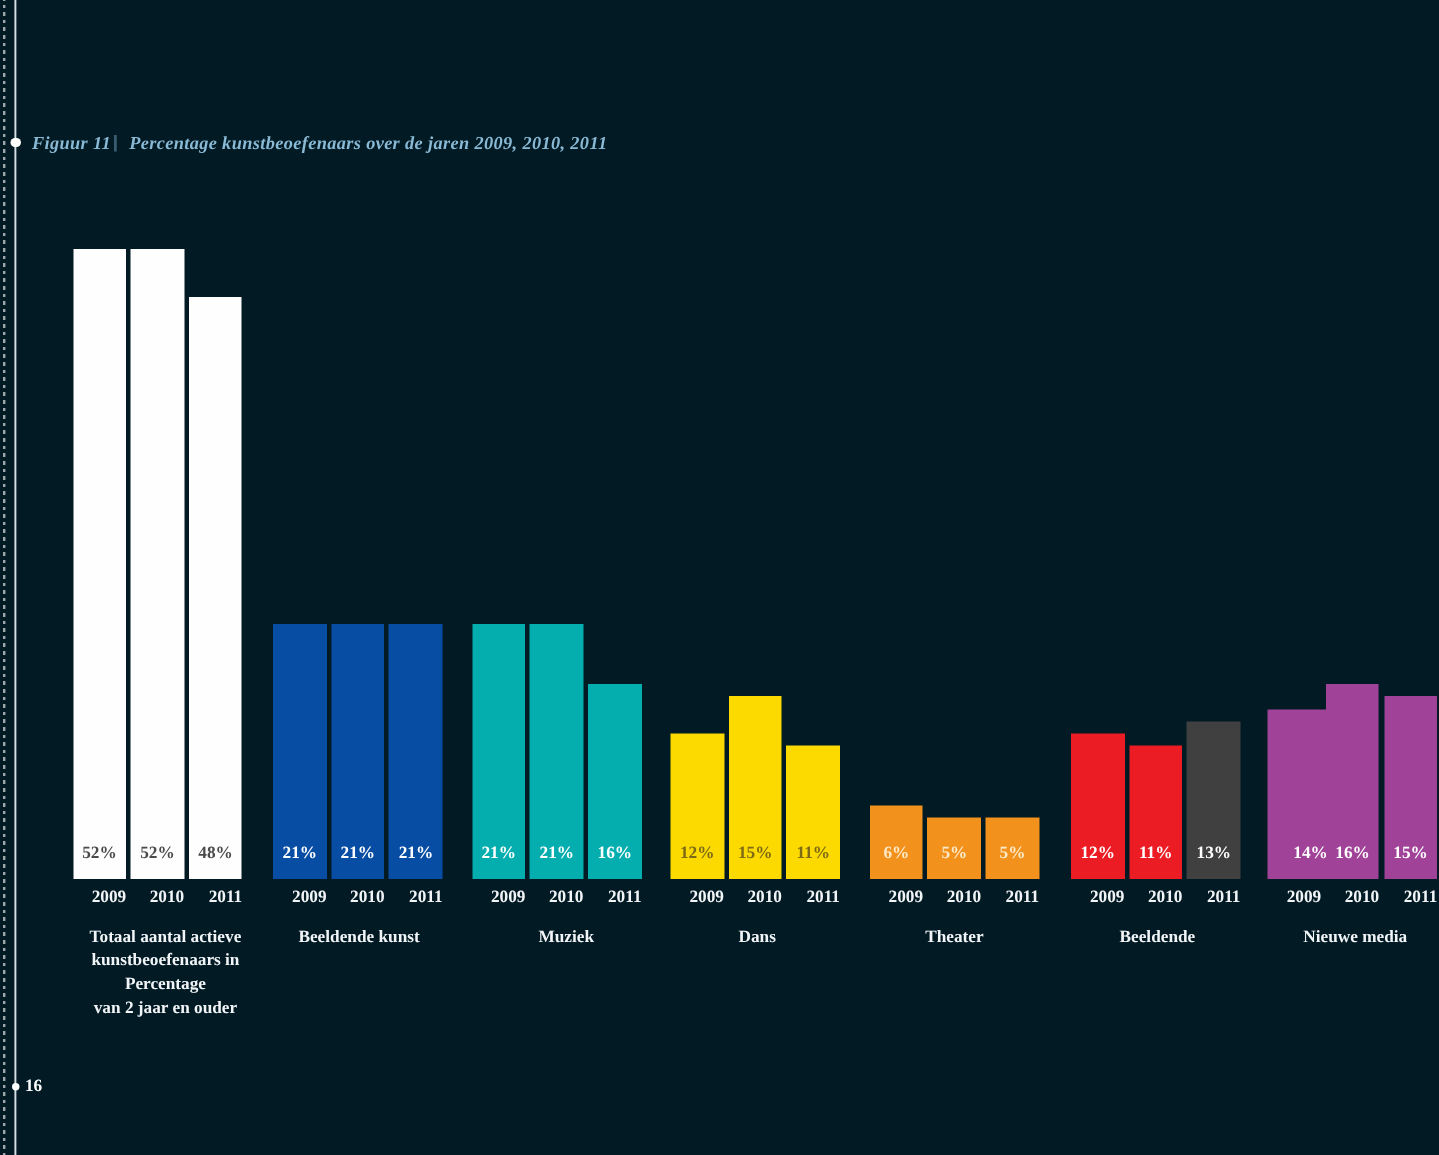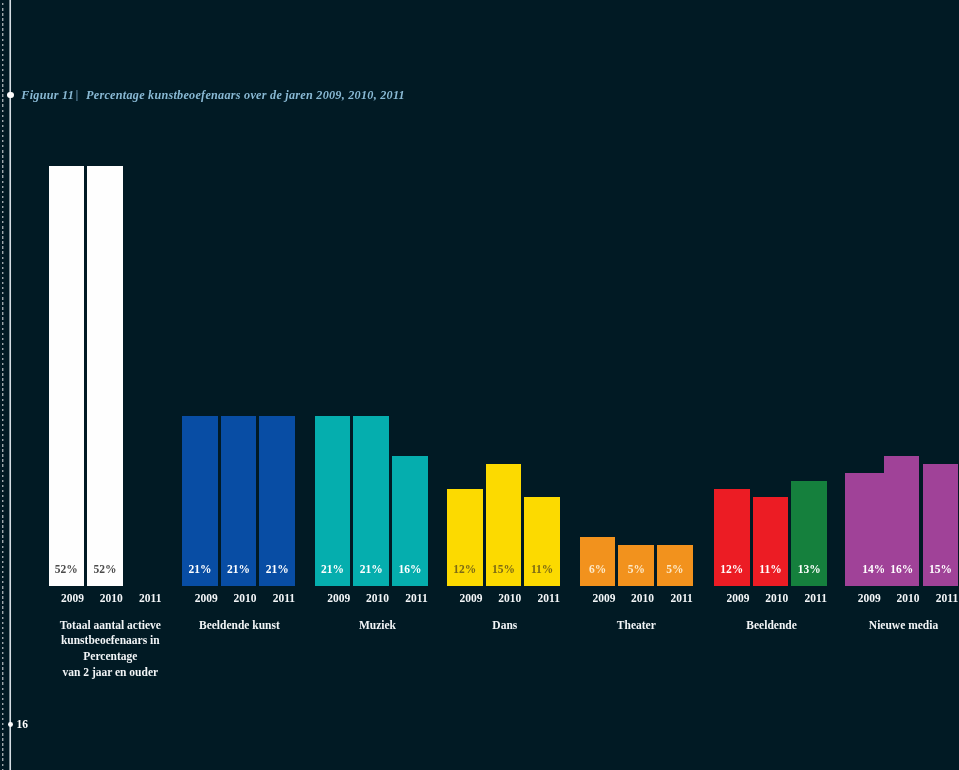--- a/index.html
+++ b/index.html
@@ -105,20 +105,23 @@
       <div class="year" style="left: 48.5px; width: 35.6px; top: 592.8px;">2009</div>
       <div class="year" style="left: 87.2px; width: 35.6px; top: 592.8px;">2010</div>
       <div class="year" style="left: 125.9px; width: 35.6px; top: 592.8px;">2011</div>
       <div class="group" style="left: 48.5px; width: 113px; height: 585.5px;">
         <div class="bar" style="left: 0px; width: 35.6px; height: 419.64px; background: rgb(254, 254, 254);">
           <div class="pct" style="color: rgb(75, 75, 75);">52%</div>
         </div>
         <div class="bar" style="left: 38.7px; width: 35.6px; height: 419.64px; background: rgb(254, 254, 254);">
           <div class="pct" style="color: rgb(75, 75, 75);">52%</div>
         </div>
+        <div class="bar" style="left: 77.4px; width: 35.6px; height: 387.36px; background: rgb(254, 254, 254);">
+          <div class="pct" style="color: rgb(75, 75, 75);">48%</div>
+        </div>
       </div>
       <div class="cat" style="left: 23.8px; width: 173px; top: 617.8px;">
         <div>Totaal aantal actieve</div>
         <div>kunstbeoefenaars in</div>
         <div>Percentage</div>
         <div>van 2 jaar en ouder</div>
       </div>
       <div class="year" style="left: 182.1px; width: 35.6px; top: 592.8px;">2009</div>
       <div class="year" style="left: 220.8px; width: 35.6px; top: 592.8px;">2010</div>
       <div class="year" style="left: 259.5px; width: 35.6px; top: 592.8px;">2011</div>
@@ -190,21 +193,21 @@
       <div class="year" style="left: 714px; width: 35.6px; top: 592.8px;">2009</div>
       <div class="year" style="left: 752.7px; width: 35.6px; top: 592.8px;">2010</div>
       <div class="year" style="left: 791.4px; width: 35.6px; top: 592.8px;">2011</div>
       <div class="group" style="left: 714px; width: 113px; height: 585.5px;">
         <div class="bar" style="left: 0px; width: 35.6px; height: 96.84px; background: rgb(236, 28, 36);">
           <div class="pct" style="color: rgb(255, 255, 255);">12%</div>
         </div>
         <div class="bar" style="left: 38.7px; width: 35.6px; height: 88.77px; background: rgb(236, 28, 36);">
           <div class="pct" style="color: rgb(255, 255, 255);">11%</div>
         </div>
-        <div class="bar" style="left: 77.4px; width: 35.6px; height: 104.91px; background: #15803d;">
+        <div class="bar" style="left: 77.4px; width: 35.6px; height: 104.91px; background: #404040;">
           <div class="pct" style="color: rgb(255, 255, 255);">13%</div>
         </div>
       </div>
       <div class="cat" style="left: 685.1px; width: 173px; top: 617.8px;">
         <div>Beeldende</div>
       </div>
       <div class="year" style="left: 845.2px; width: 35.6px; top: 592.8px;">2009</div>
       <div class="year" style="left: 883.9px; width: 35.6px; top: 592.8px;">2010</div>
       <div class="year" style="left: 922.6px; width: 35.6px; top: 592.8px;">2011</div>
       <div class="group" style="left: 845.2px; width: 113px; height: 585.5px;">

